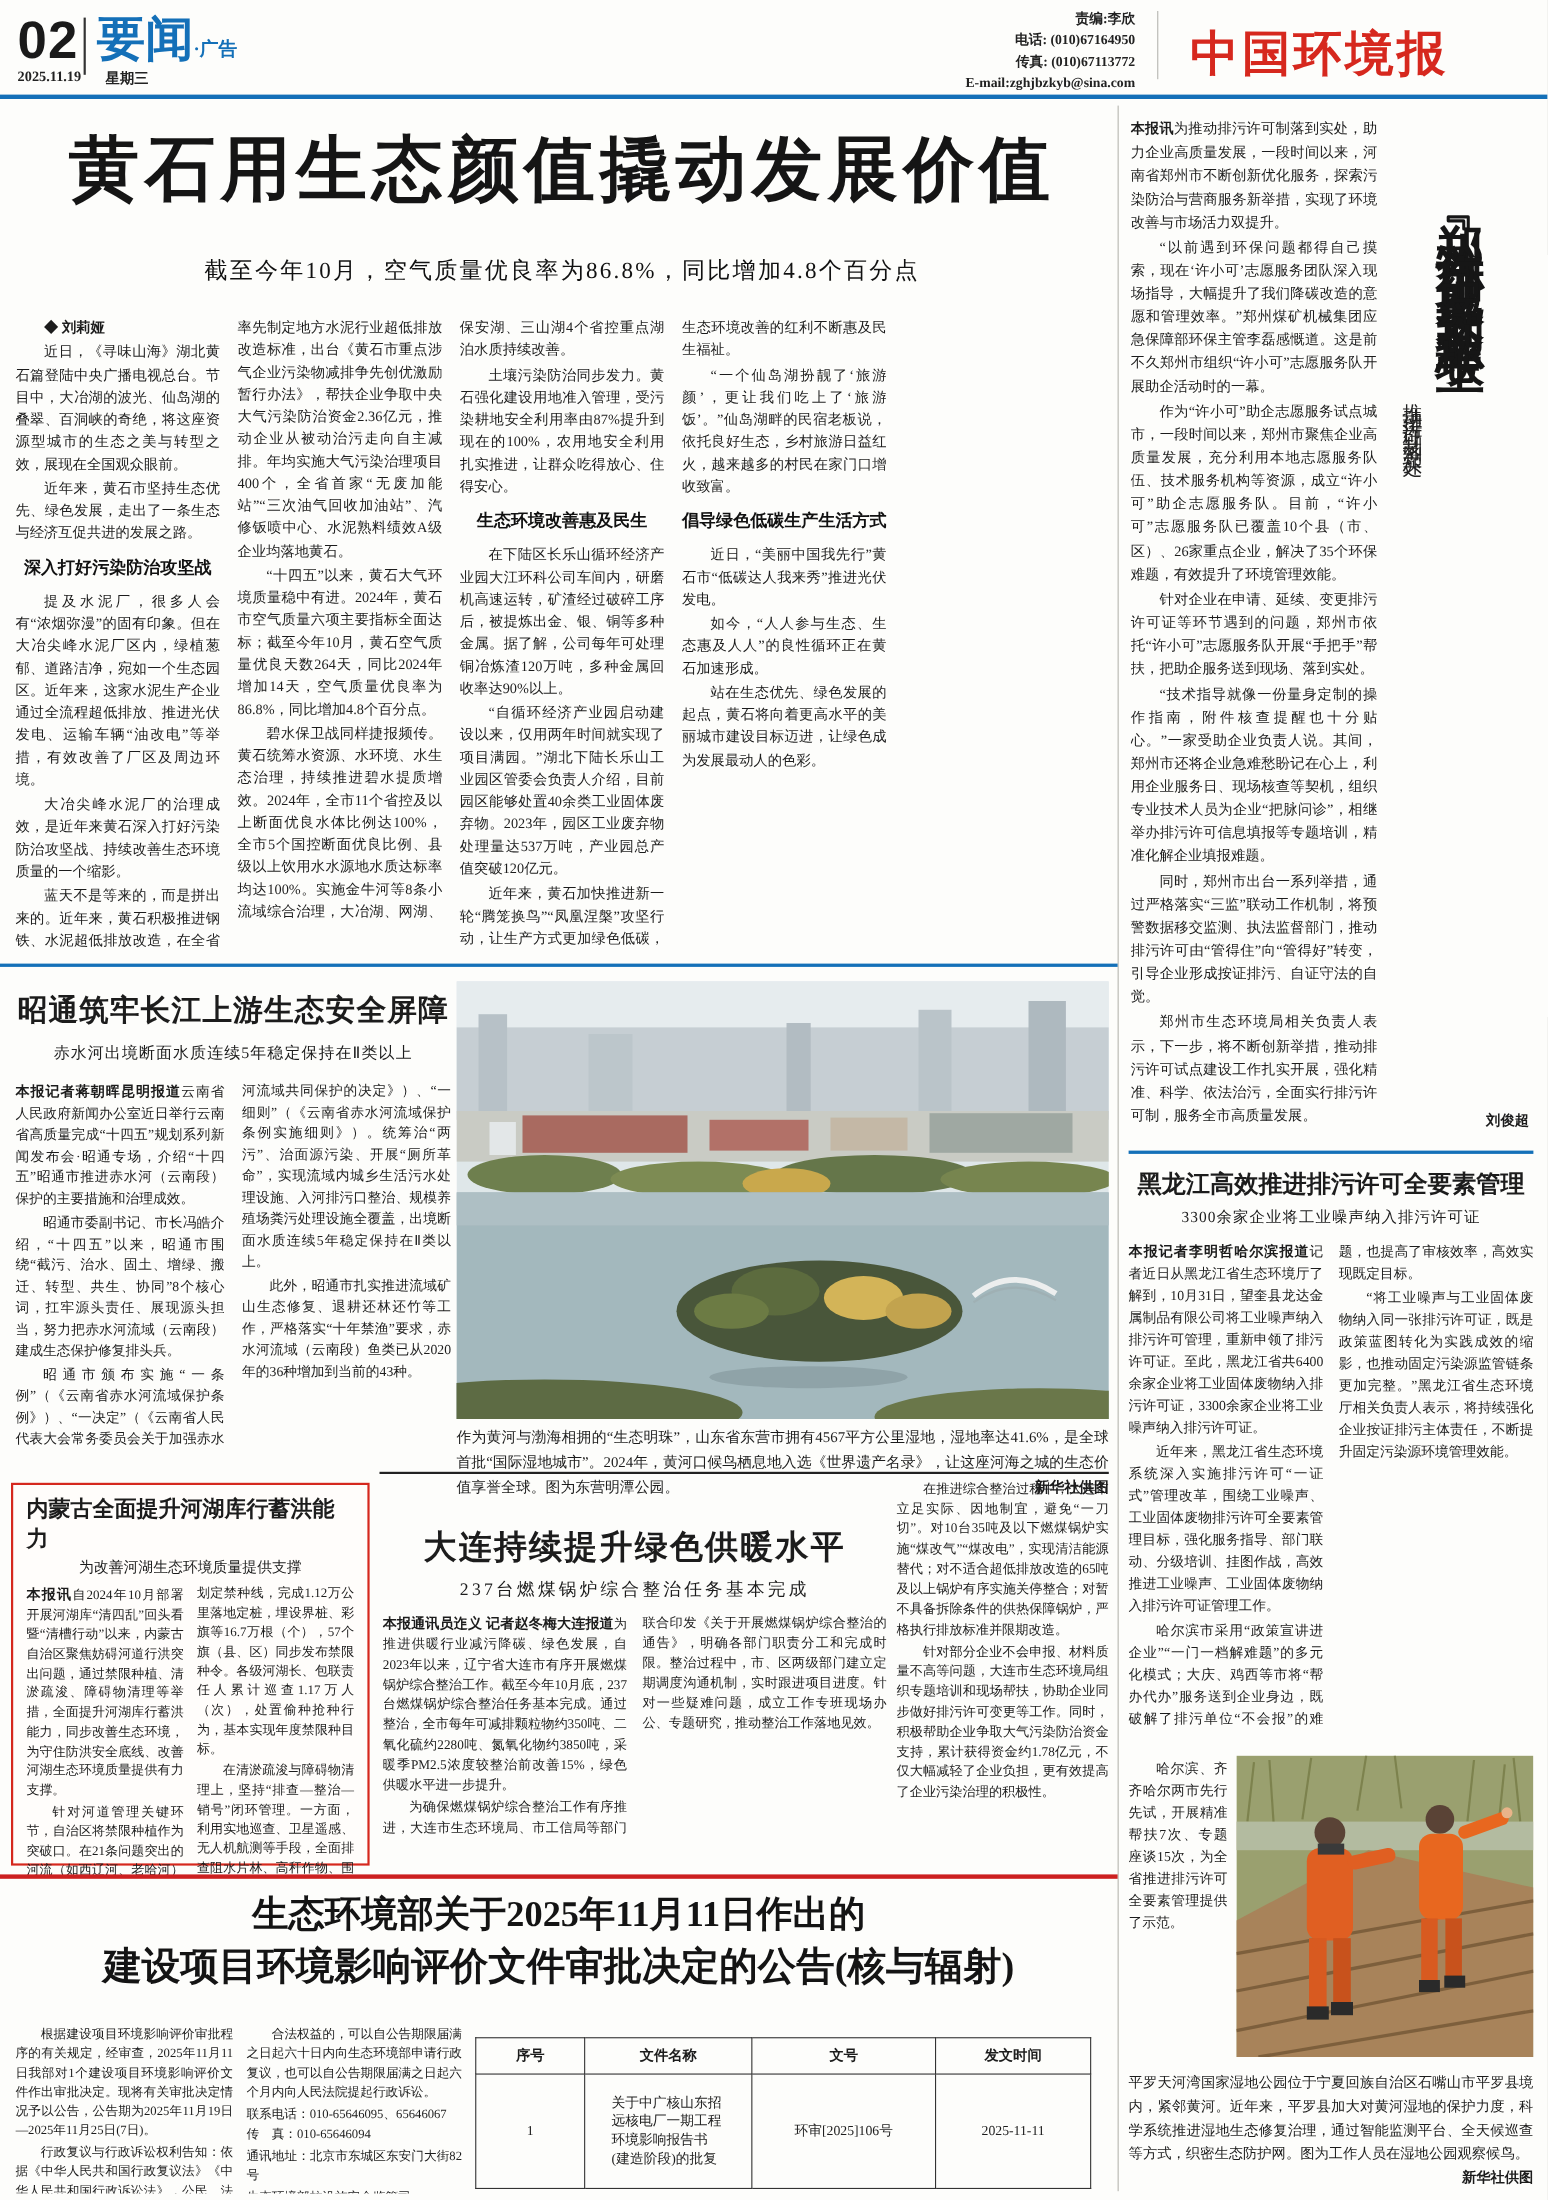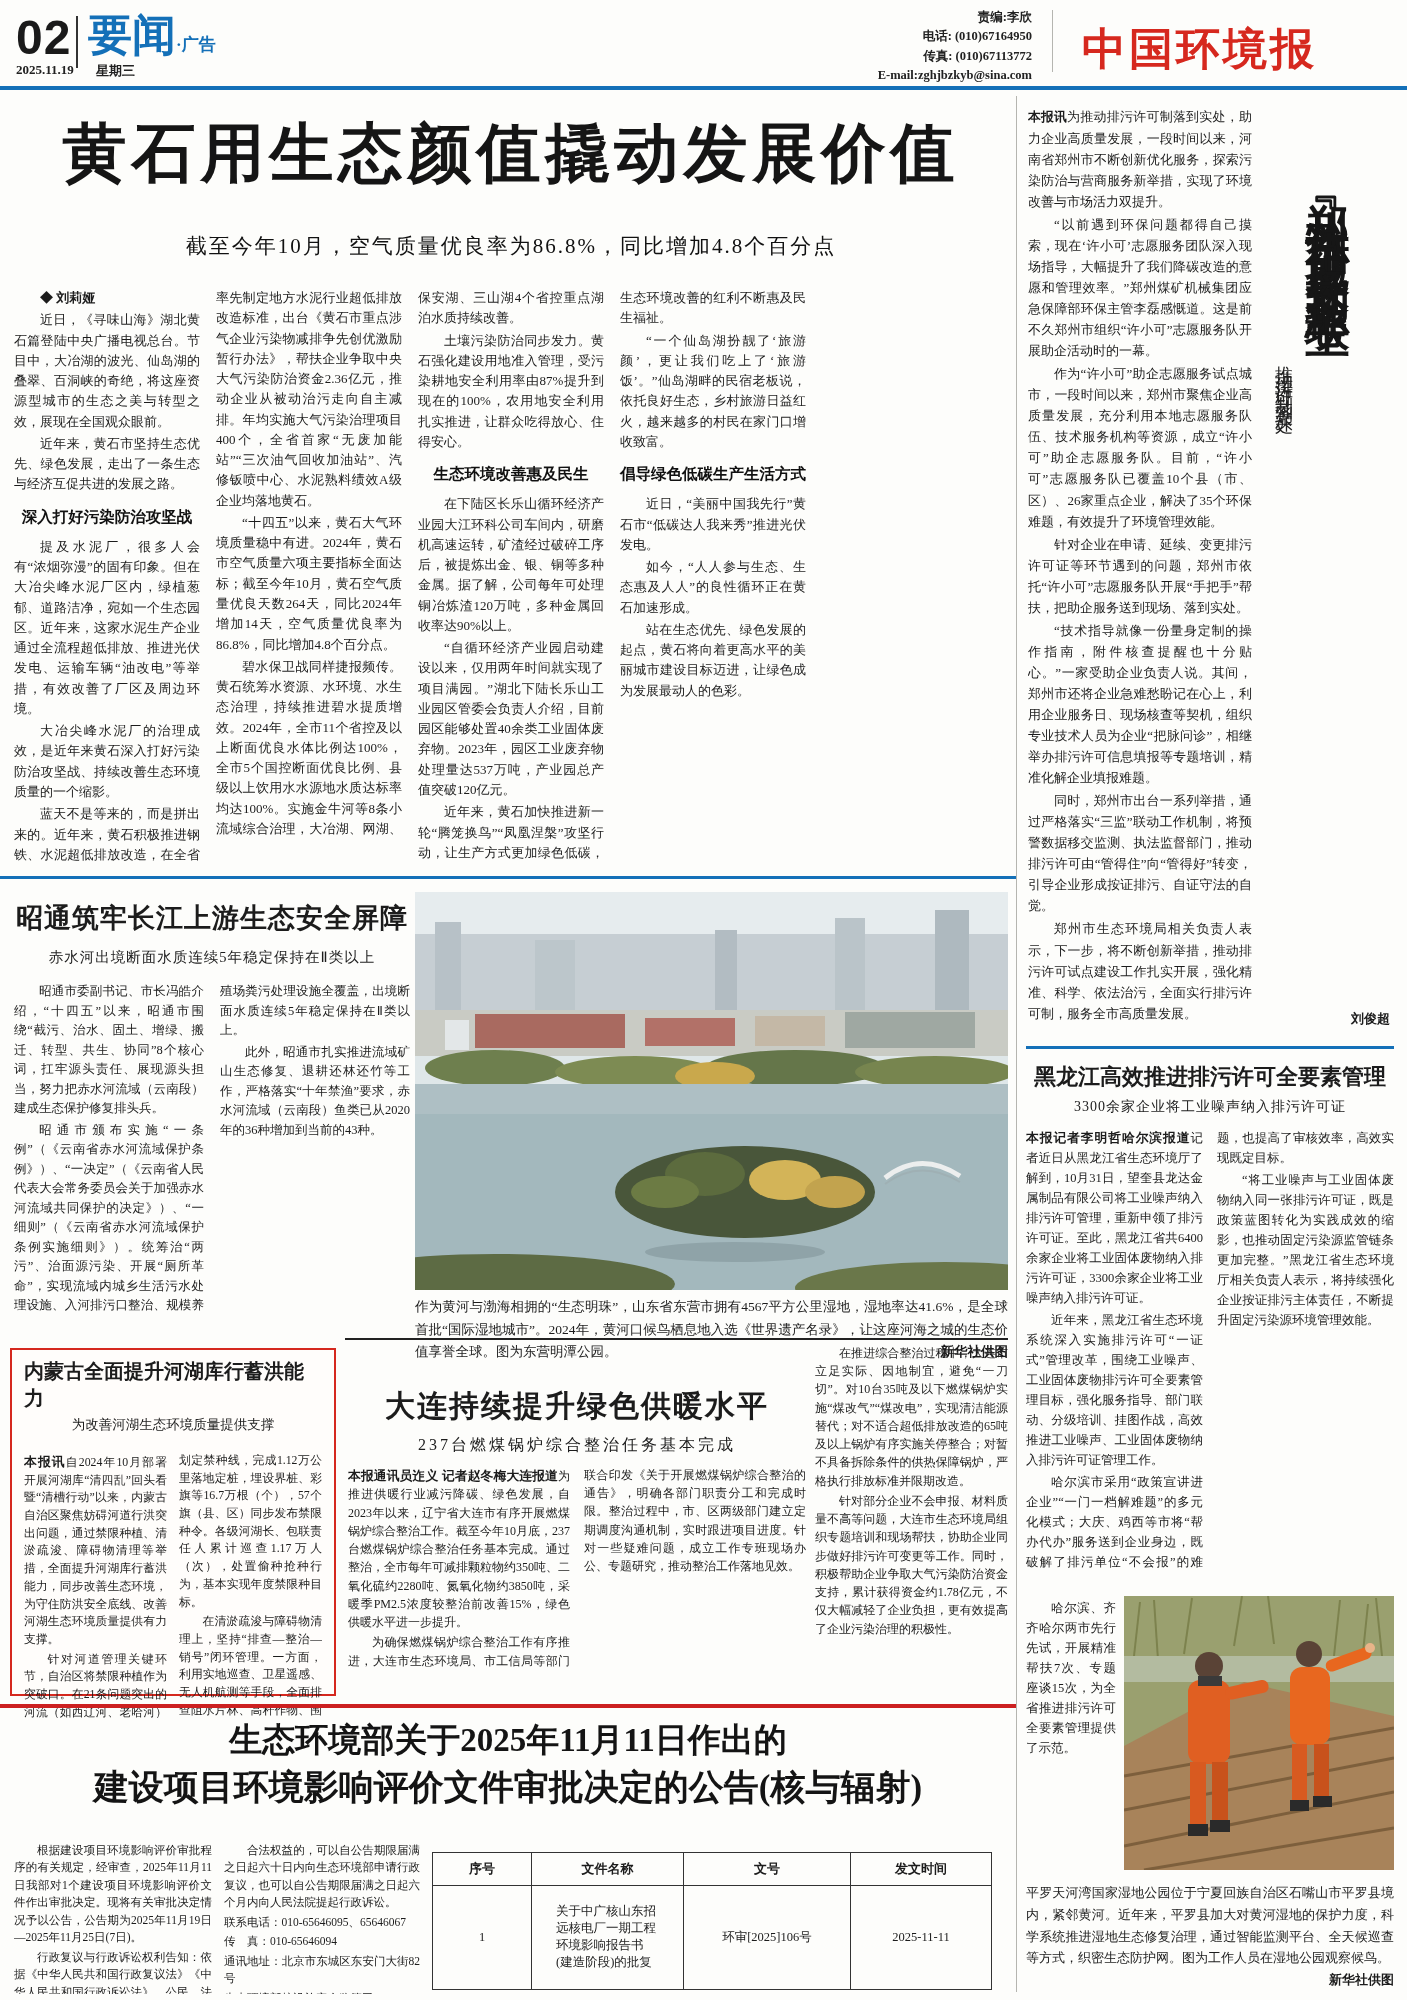--- a/index.html
+++ b/index.html
@@ -38,21 +38,21 @@
   .v-subtitle{writing-mode:vertical-rl;font-size:18px;letter-spacing:5px;color:#222;}
   .zt-headline{font-size:27px;font-weight:bold;letter-spacing:1px;}
   .zt-subtitle{font-size:14.5px;letter-spacing:1px;}
   .sm-headline{font-size:22px;font-weight:bold;}
   .sm-subtitle{font-size:14px;letter-spacing:1px;}
   .caption{font-size:13.5px;line-height:1.68;}
   .credit{font-weight:bold;font-family:"Liberation Sans",sans-serif;}
   
   .redbox{border:2px solid #d5281e;background:#fffdfb;box-sizing:border-box;padding:8px 12px;}
   .rb-headline{font-family:Liberation Serif, serif;font-weight:bold;font-size:20px;text-align:left;}
-  .rb-subtitle{font-size:13.5px;text-align:center;margin:4px 0 18px 0;}
+  .rb-subtitle{font-size:13.5px;text-align:center;margin:4px 0 6px 0;}
   .dl-headline{font-size:30px;font-weight:bold;letter-spacing:2px;}
   .dl-subtitle{font-size:16px;letter-spacing:3px;}
   
   .ann-h{font-weight:bold;color:#141414;}
   .ann-body{font-size:11.5px;line-height:1.52;}
   table.ann{border-collapse:collapse;width:100%;height:100%;font-size:12.5px;}
   table.ann th, table.ann td{border:1px solid #333;padding:2px 24px;}
   table.ann th{font-weight:bold;text-align:center;font-size:13px;}
   .td-c{text-align:center;}
 </style>
@@ -105,20 +105,21 @@
     <p>近日，“美丽中国我先行”黄石市“低碳达人我来秀”推进光伏发电。</p>
     <p>如今，“人人参与生态、生态惠及人人”的良性循环正在黄石加速形成。</p>
     <p>站在生态优先、绿色发展的起点，黄石将向着更高水平的美丽城市建设目标迈进，让绿色成为发展最动人的色彩。</p>
   </div>
 
   <div class="abs rule-blue" style="left:0;top:876px;width:1016px;height:3px;"></div>
 
   <div class="abs zt-headline ctr" style="left:14px;top:900px;width:396px;">昭通筑牢长江上游生态安全屏障</div>
   <div class="abs zt-subtitle ctr" style="left:14px;top:948px;width:396px;">赤水河出境断面水质连续5年稳定保持在Ⅱ类以上</div>
   <div class="abs body-cols cols2 jus" style="left:14px;top:982px;width:396px;height:352px;font-size:12.5px;">
+    <p class="nohang"><b class="lead">本报记者蒋朝晖昆明报道</b><span>云南省人民政府新闻办公室近日举行云南省高质量完成“十四五”规划系列新闻发布会·昭通专场，介绍“十四五”昭通市推进赤水河（云南段）保护的主要措施和治理成效。</span></p>
     <p>昭通市委副书记、市长冯皓介绍，“十四五”以来，昭通市围绕“截污、治水、固土、增绿、搬迁、转型、共生、协同”8个核心词，扛牢源头责任、展现源头担当，努力把赤水河流域（云南段）建成生态保护修复排头兵。</p>
     <p>昭通市颁布实施“一条例”（《云南省赤水河流域保护条例》）、“一决定”（《云南省人民代表大会常务委员会关于加强赤水河流域共同保护的决定》）、“一细则”（《云南省赤水河流域保护条例实施细则》）。统筹治“两污”、治面源污染、开展“厕所革命”，实现流域内城乡生活污水处理设施、入河排污口整治、规模养殖场粪污处理设施全覆盖，出境断面水质连续5年稳定保持在Ⅱ类以上。</p>
     <p>此外，昭通市扎实推进流域矿山生态修复、退耕还林还竹等工作，严格落实“十年禁渔”要求，赤水河流域（云南段）鱼类已从2020年的36种增加到当前的43种。</p>
   </div>
 
   <div class="abs" style="left:415px;top:892px;width:593px;height:398px;">
     <svg width="593" height="398" viewBox="0 0 593 398">
       <rect x="0" y="0" width="593" height="398" fill="#dfe7e9"></rect>
       <rect x="0" y="0" width="593" height="120" fill="#e6ecee"></rect>
 

